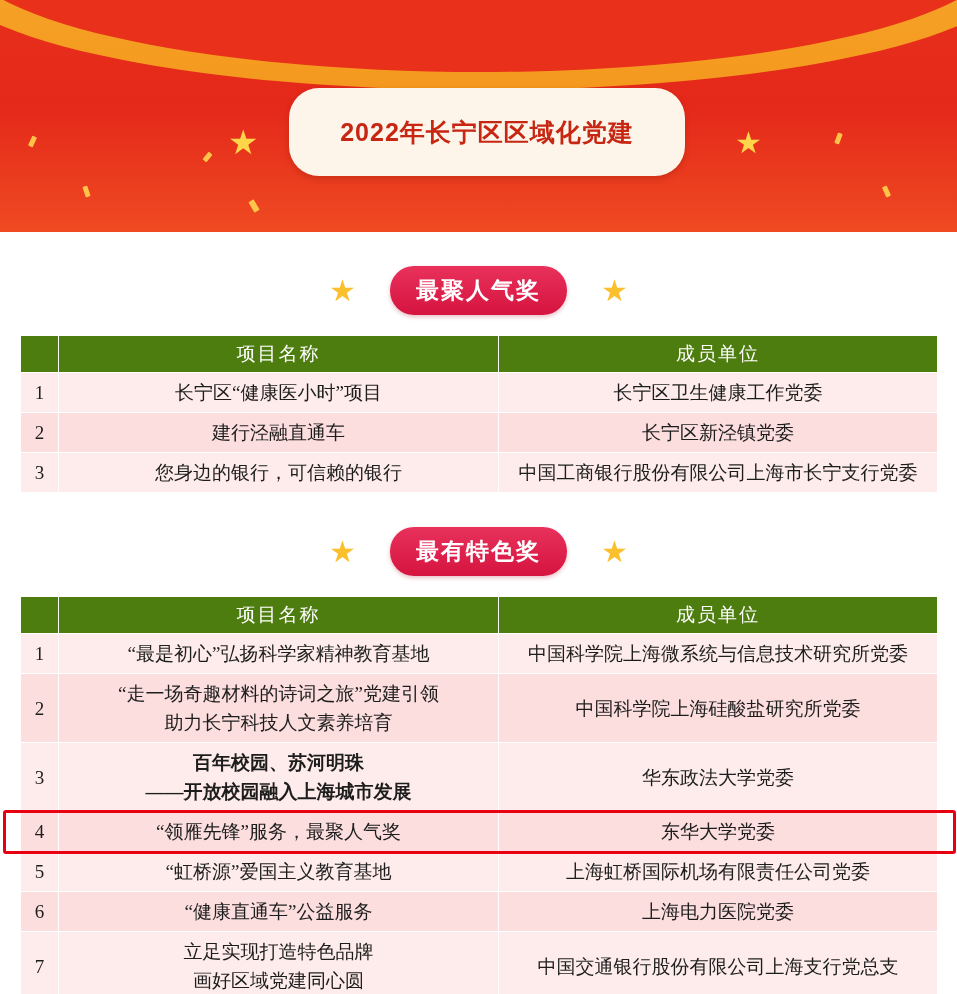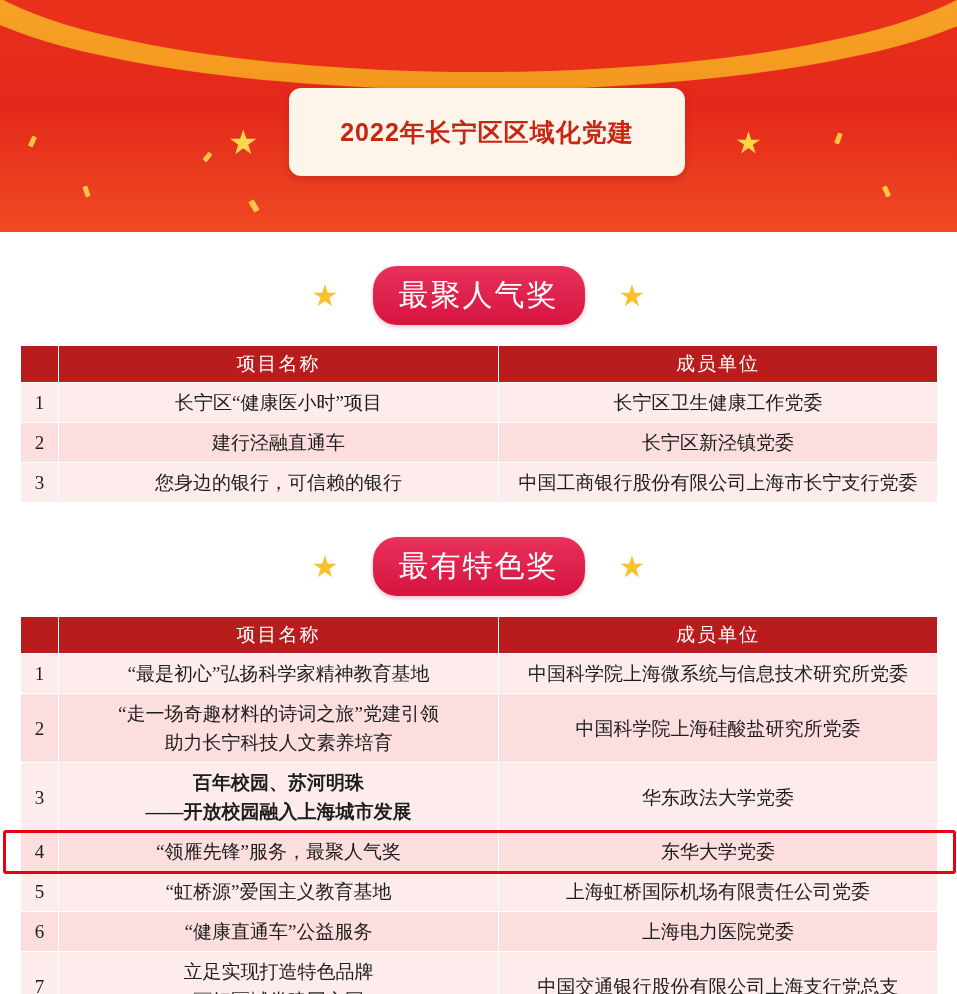--- a/index.html
+++ b/index.html
@@ -48,21 +48,21 @@
     border-radius: 0 0 50% 50%;
     background: #e8301b;
   }
   .title-plate {
     position: absolute;
     left: 289px;
     top: 88px;
     width: 396px;
     height: 88px;
     background: #fdf4ea;
-    border-radius: 12px;
+    border-radius: 30px;
     box-shadow: 0 3px 6px rgba(120, 20, 0, .25);
     display: flex;
     flex-direction: column;
     align-items: center;
     justify-content: center;
   }
   .title-line {
     color: #c62612;
     font-size: 25px;
     font-weight: bold;
@@ -93,42 +93,42 @@
     display: flex;
     align-items: center;
     justify-content: center;
     gap: 34px;
     margin-top: 34px;
     margin-bottom: 20px;
   }
   .badge {
     background: linear-gradient(180deg, #e8315b 0%, #d5143f 100%);
     color: #ffffff;
-    font-size: 30px;
-    font-weight: normal;
+    font-size: 23px;
+    font-weight: bold;
     font-family: "Liberation Sans", sans-serif;
     padding: 9px 26px;
     border-radius: 24px;
     letter-spacing: 2px;
     box-shadow: 0 2px 4px rgba(170, 20, 50, .28);
   }
   .head-star {
     color: #fbc02d;
     font-size: 30px;
     line-height: 1;
   }
 
   table.award {
     border-collapse: collapse;
     width: 917px;
     margin: 0 20px;
     table-layout: fixed;
   }
   table.award th {
-    background: #b91c1c;
+    background: #4d7c0f;
     color: #ffffff;
     font-size: 19px;
     font-weight: normal;
     height: 34px;
     border: 1px solid #ffffff;
     letter-spacing: 2px;
   }
   table.award td {
     border: 1px solid #ffffff;
     font-size: 19px;

